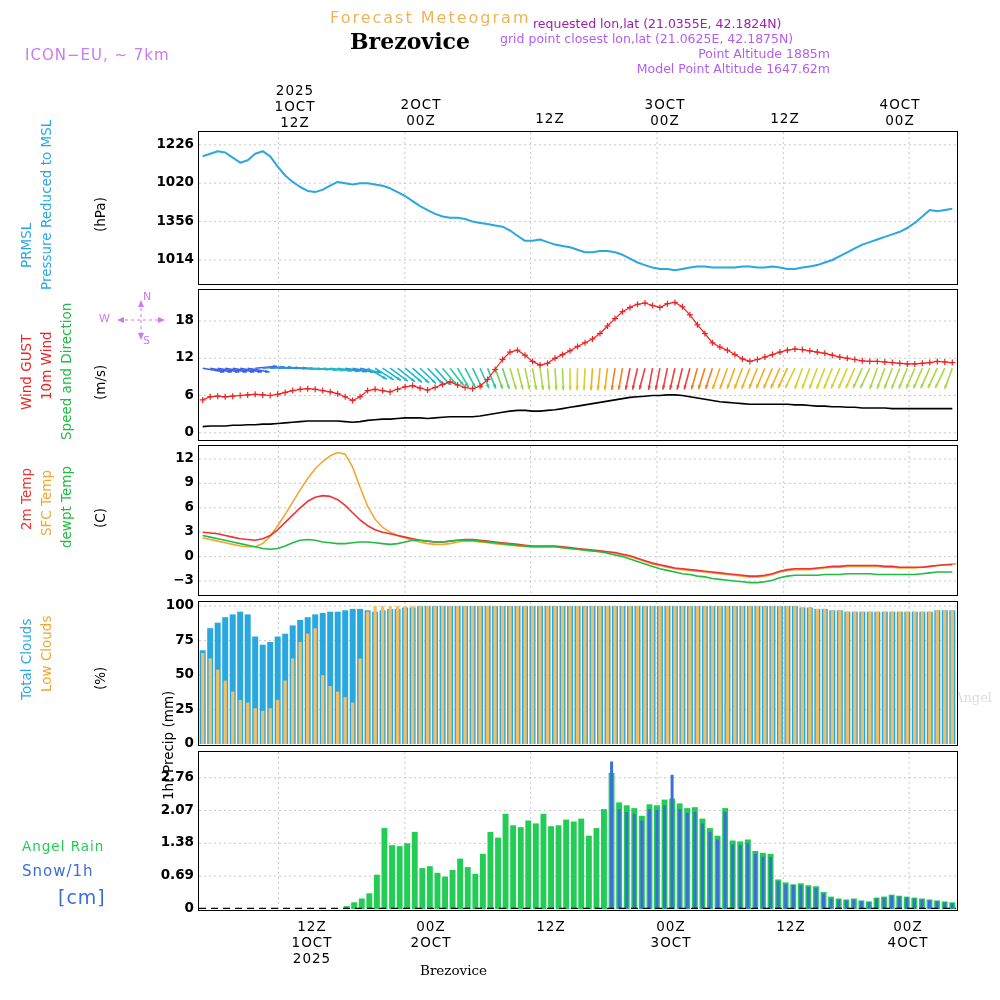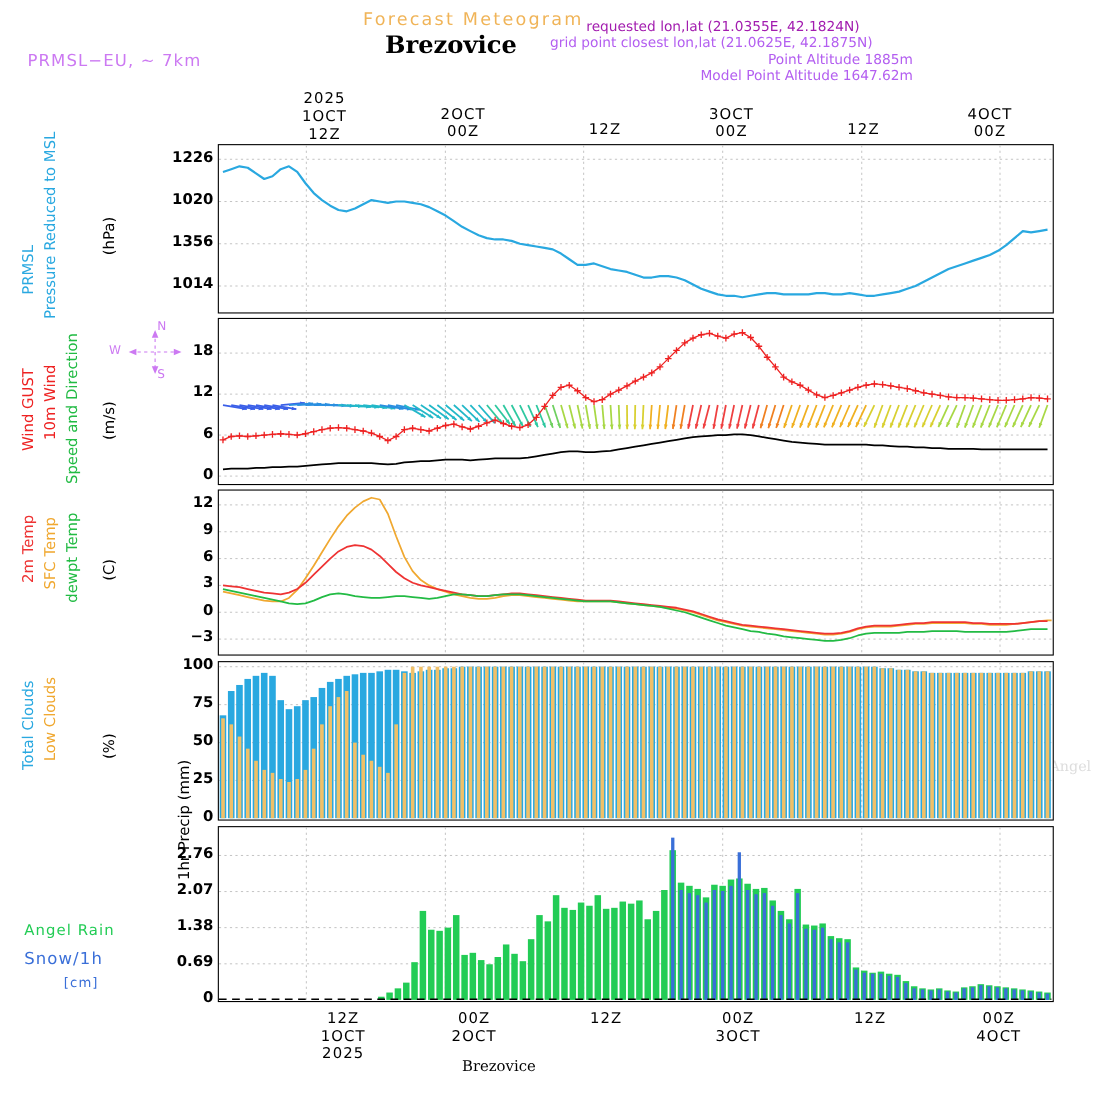--- a/index.html
+++ b/index.html
@@ -29,21 +29,21 @@
   .botax{position:absolute;font-size:13.5px;color:#000;letter-spacing:1px;text-align:center;}
   #bot-caption{position:absolute;left:420px;top:962px;font-size:13.5px;font-family:"DejaVu Serif",serif;color:#000;}
   
   #compass{position:absolute;left:105px;top:290px;width:70px;height:60px;color:#cc79f2;font-size:11px;}
 </style>
 </head>
 <body>
 
 <div class="abs nowrap" id="hdr-forecast">Forecast Meteogram</div>
 <div class="abs nowrap" id="hdr-title">Brezovice</div>
-<div class="abs nowrap" id="hdr-model">PRMSL−EU, ~ 7km</div>
+<div class="abs nowrap" id="hdr-model">ICON−EU, ~ 7km</div>
 <div class="abs nowrap" id="hdr-req">requested lon,lat (21.0355E, 42.1824N)</div>
 <div class="abs nowrap" id="hdr-grid">grid point closest lon,lat (21.0625E, 42.1875N)</div>
 <div class="abs nowrap" id="hdr-alt">Point Altitude 1885m</div>
 <div class="abs nowrap" id="hdr-malt">Model Point Altitude 1647.62m</div>
 <div class="abs nowrap" id="watermark">by Angel</div>
 
 <div class="topax abs" style="left:255px;top:82px;width:80px;">
   <div>2025</div>
     <div>1OCT</div>
     <div>12Z</div>
@@ -905,21 +905,21 @@
       <rect x="721.5" y="147.5" width="3.0" height="9.5" fill="#3a6fd8"></rect>
       <rect x="729.0" y="148.4" width="3.0" height="8.6" fill="#3a6fd8"></rect>
       <rect x="736.6" y="149.4" width="3.0" height="7.6" fill="#3a6fd8"></rect>
       <rect x="744.2" y="150.3" width="3.0" height="6.7" fill="#3a6fd8"></rect>
       <rect x="751.7" y="151.3" width="3.0" height="5.7" fill="#3a6fd8"></rect>
       <line x1="0" y1="156.5" x2="757" y2="156.5" stroke="#000" stroke-width="1.4" stroke-dasharray="7,5"></line>
     </svg>
 </div>
 <div class="abs nowrap" style="left:22px;top:838px;color:#22cc55;font-size:13.5px;letter-spacing:1px;">Angel  Rain</div>
 <div class="abs nowrap" style="left:22px;top:862px;color:#3a6fd8;font-size:15px;letter-spacing:1px;">Snow/1h</div>
-<div class="abs nowrap" style="left:58px;top:886px;color:#3a6fd8;font-size:12px;letter-spacing:1px;">[cm]</div>
+<div class="abs nowrap" style="left:58px;top:886px;color:#3a6fd8;font-size:19px;letter-spacing:1px;">[cm]</div>
 <div class="unit" style="left:160px;top:800px;">1hr Precip (mm)</div>
 
 <div class="botax" style="left:272px;top:918px;width:80px;">
   <div>12Z</div>
     <div>1OCT</div>
     <div>2025</div>
 </div>
 <div class="botax" style="left:391px;top:918px;width:80px;">
   <div>00Z</div>
     <div>2OCT</div>

